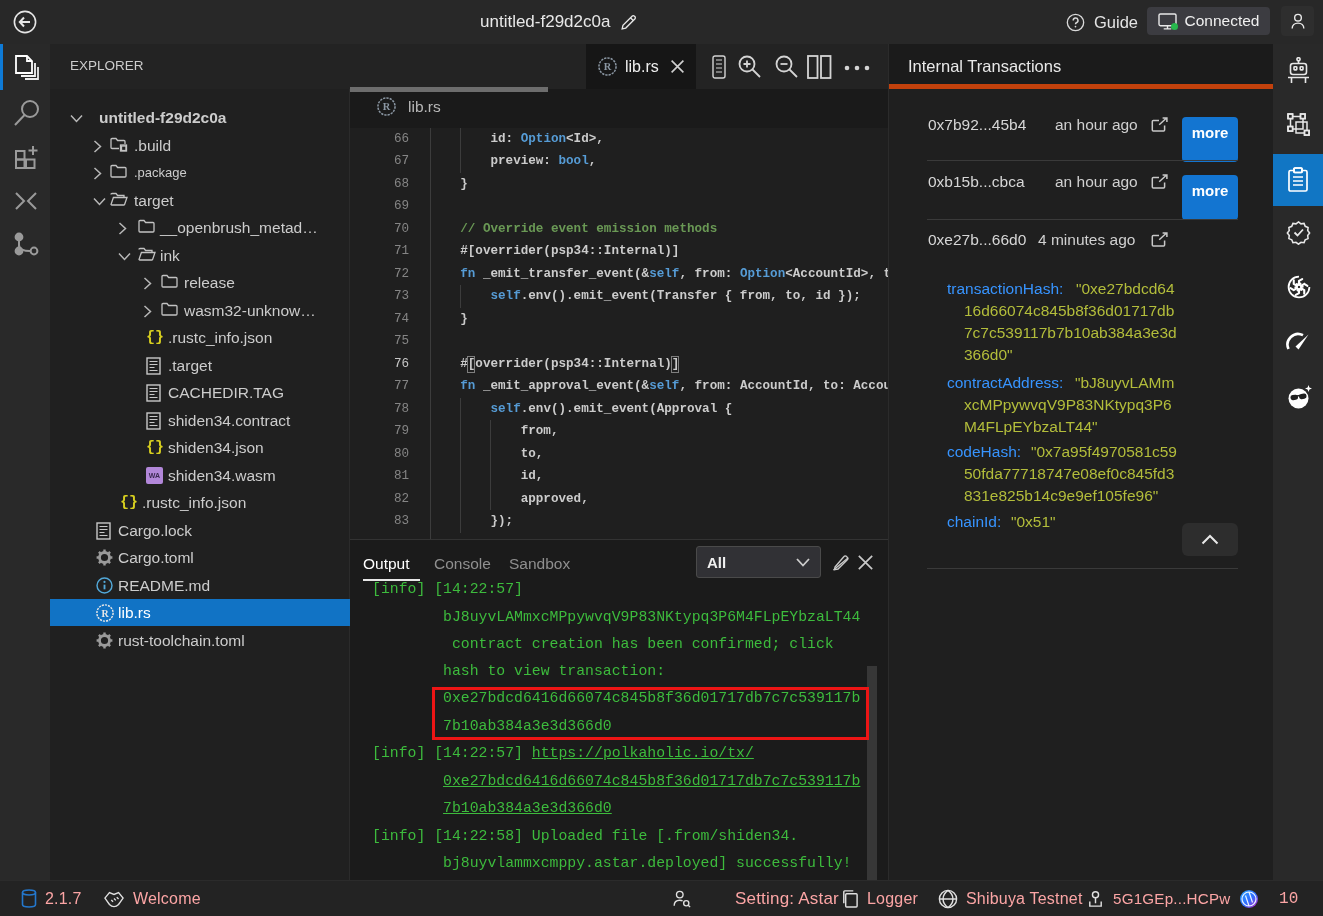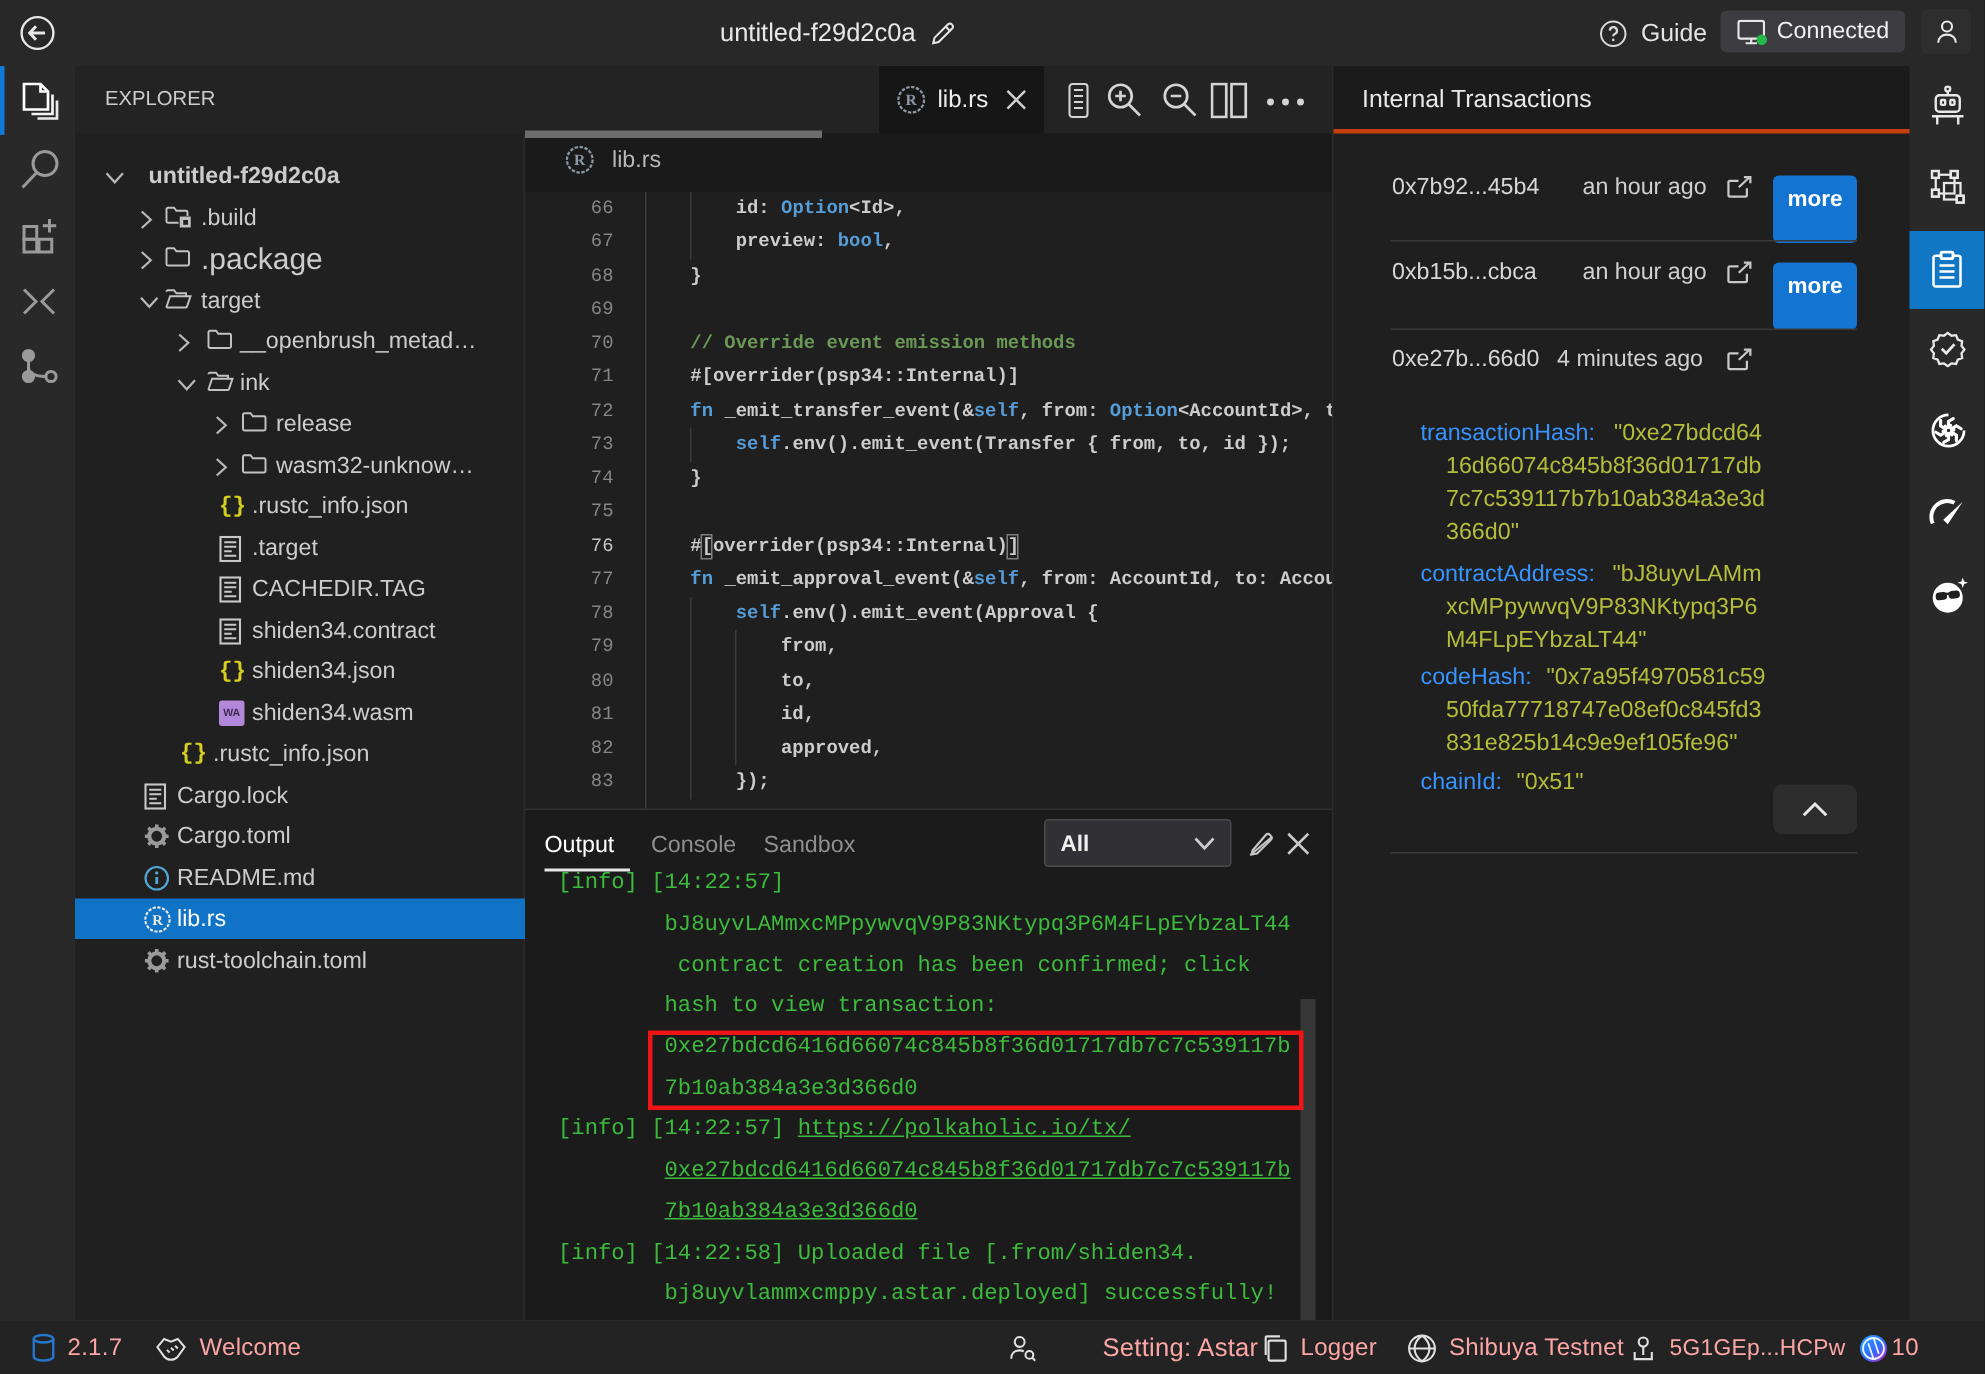--- a/index.html
+++ b/index.html
@@ -132,21 +132,21 @@
         <rect x="10.5" y="8" width="6" height="6" fill="#202020"></rect>
         <rect x="11.5" y="9" width="4.5" height="4.5"></rect>
       </svg>
       <div class="abs" style="left:134px;top:136px;font-size:15.5px;line-height:20px;color:#cccccc;white-space:pre;">.build</div>
       <svg class="abs" style="left:93px;top:166.5px" width="9" height="13" viewBox="0 0 9 13" fill="none" stroke="#b8b8b8" stroke-width="1.5">
         <path d="M1.5 1 L7.5 6.5 L1.5 12"></path>
       </svg>
       <svg style="position:absolute;left:110px;top:164px;" width="17" height="14" viewBox="0 0 17 14" fill="none" stroke="#c2c2c2" stroke-width="1.3">
         <path d="M1 2.5 a1 1 0 0 1 1-1 h4 l1.6 2 h7.4 a1 1 0 0 1 1 1 v7.5 a1 1 0 0 1 -1 1 h-13 a1 1 0 0 1 -1-1 Z"></path>
       </svg>
-      <div class="abs" style="left:134px;top:163px;font-size:20px;line-height:20px;color:#cccccc;white-space:pre;">.package</div>
+      <div class="abs" style="left:134px;top:163px;font-size:13px;line-height:20px;color:#cccccc;white-space:pre;">.package</div>
       <svg class="abs" style="left:93px;top:196.5px" width="13" height="9" viewBox="0 0 13 9" fill="none" stroke="#b8b8b8" stroke-width="1.5">
         <path d="M1 1.5 L6.5 7.5 L12 1.5"></path>
       </svg>
       <svg style="position:absolute;left:110px;top:192px;" width="18" height="14" viewBox="0 0 18 14" fill="none" stroke="#c2c2c2" stroke-width="1.3">
         <path d="M1 2.5 a1 1 0 0 1 1-1 h4 l1.6 2 h6.4 v2"></path>
         <path d="M1 12.5 L3.4 5.5 h13.6 L14.6 12.5 a1 1 0 0 1 -1 0.5 h-11.6 a1 1 0 0 1 -1 -0.5 Z"></path>
       </svg>
       <div class="abs" style="left:134px;top:191px;font-size:15.5px;line-height:20px;color:#cccccc;white-space:pre;">target</div>
       <svg class="abs" style="left:118px;top:221.5px" width="9" height="13" viewBox="0 0 9 13" fill="none" stroke="#b8b8b8" stroke-width="1.5">
         <path d="M1.5 1 L7.5 6.5 L1.5 12"></path>
@@ -378,21 +378,21 @@
       <div class="oline" style="left:22px;top:199.5px;">[info] [14:22:57] <span class="u">https://polkaholic.io/tx/</span></div>
       <div class="oline" style="left:93.04px;top:227.5px;"><span class="u">0xe27bdcd6416d66074c845b8f36d01717db7c7c539117b</span></div>
       <div class="oline" style="left:93.04px;top:254.5px;"><span class="u">7b10ab384a3e3d366d0</span></div>
       <div class="oline" style="left:22px;top:282.5px;">[info] [14:22:58] Uploaded file [.from/shiden34.</div>
       <div class="oline" style="left:93.04px;top:309.5px;">bj8uyvlammxcmppy.astar.deployed] successfully!</div>
     </div>
   <div class="abs" style="left:82px;top:147px;width:437px;height:53px;border:3px solid #ed1515;"></div>
 </div>
 
 <div class="abs" id="rpanel">
-  <div class="abs" style="left:0;top:0;width:385px;height:45px;background:#1b1b1b;border-bottom:3px solid #c2410c;">
+  <div class="abs" style="left:0;top:0;width:385px;height:45px;background:#1b1b1b;border-bottom:5px solid #c2410c;">
     <div class="abs" style="left:19px;top:13px;font-size:16.5px;color:#e8e8e8;">Internal Transactions</div>
   </div>
   <div id="txrows">
       <div class="abs" style="left:39px;top:72px;font-size:15.5px;color:#d6d6d6;">0x7b92...45b4</div>
       <div class="abs" style="left:166px;top:72px;font-size:15.5px;color:#d0d0d0;">an hour ago</div>
       <svg class="abs" style="left:262px;top:73px" width="18" height="16" viewBox="0 0 18 16" fill="none" stroke="#c8c8c8" stroke-width="1.5">
         <path d="M8 3.5 H2.3 a1 1 0 0 0 -1 1 V13 a1 1 0 0 0 1 1 H12.6 a1 1 0 0 0 1 -1 V8.5"></path>
         <path d="M8.2 7.8 L15.3 1.2 M11.6 1 h4.3 v4.1"></path>
       </svg>
       <div class="morebtn" style="top:73px;">more</div>
@@ -544,21 +544,21 @@
     <span>Shibuya Testnet</span>
   </div>
   <div class="abs stat" style="left:1086px;top:0;height:35px;">
     <svg width="19" height="20" viewBox="0 0 20 21" fill="none" stroke="#e0e0e0" stroke-width="1.5">
       <circle cx="10" cy="6" r="3.2"></circle>
       <path d="M10 9.5 V15"></path>
       <path d="M4 13 v5 h12 v-5"></path>
     </svg>
     <span style="font-size:15.2px;">5G1GEp...HCPw</span>
   </div>
-  <div class="abs stat" style="left:1239px;top:0;height:35px;gap:2px;">
+  <div class="abs stat" style="left:1239px;top:0;height:35px;gap:20px;font-family:Liberation Mono, monospace;">
     <svg width="20" height="20" viewBox="0 0 20 20">
       <defs>
         <linearGradient id="sph" x1="0" y1="0" x2="1" y2="1">
           <stop offset="0" stop-color="#29a8ff"></stop>
             <stop offset="0.55" stop-color="#2f6bff"></stop>
             <stop offset="1" stop-color="#d020c0"></stop>
         </linearGradient>
       </defs>
       <circle cx="10" cy="10" r="9" fill="url(#sph)"></circle>
       <path d="M10 3 a7 7 0 0 1 0 14 a7 7 0 0 1 0 -14 M10 3 l3.5 10.5 M10 17 l-3.5 -10.5" stroke="#e8f4ff" stroke-width="1.2" fill="none"></path>

